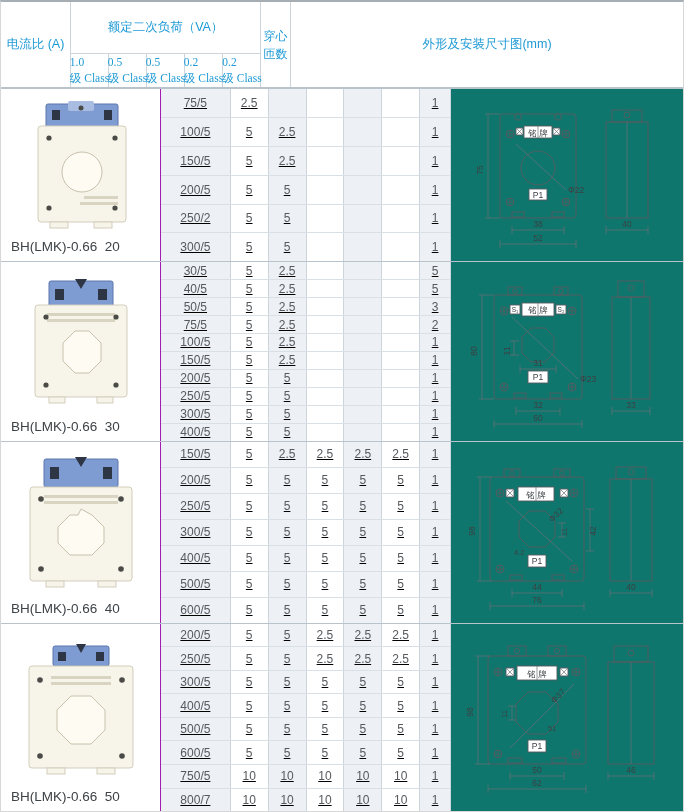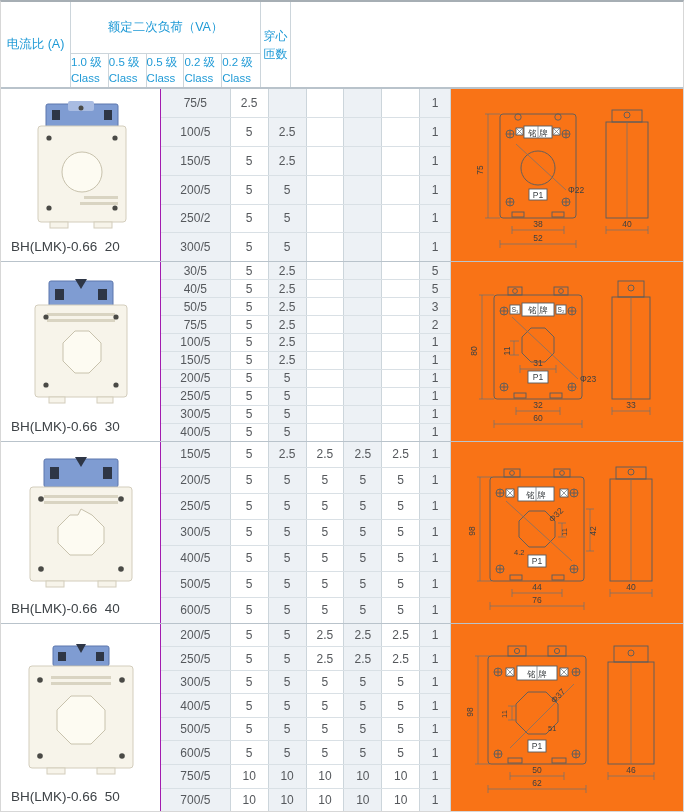--- a/index.html
+++ b/index.html
@@ -9,41 +9,41 @@
     border:1px solid #d7d7d7; border-top:2px solid #a6aeb4;
     display:flex; flex-direction:column; overflow:hidden;
   }
   
   .thead { display:flex; height:86px; border-bottom:1px solid #b9c3cb; color:#1f9ad6; }
   .h-product { width:160px; border-right:1px solid #ccd5db; display:flex; align-items:center; padding-left:9px; font-size:13px; }
   .h-ratio { width:70px; border-right:1px solid #ccd5db; display:flex; align-items:center; justify-content:center; font-size:12.5px; }
   .h-vagroup { width:190px; border-right:1px solid #ccd5db; display:flex; flex-direction:column; }
   .h-vatitle { height:53px; display:flex; align-items:center; justify-content:center; font-size:12.5px; border-bottom:1px solid #ccd5db; }
   .h-classes { flex:1; display:flex; }
-  .h-class { width:38px; display:flex; flex-direction:column; align-items:flex-start; justify-content:center; font-size:11.5px; line-height:1.45; border-right:1px solid #ccd5db; }
+  .h-class { width:38px; display:flex; flex-direction:row; align-items:flex-end; justify-content:center; font-size:11.5px; line-height:1.45; border-right:1px solid #ccd5db;font-family:Liberation Serif, serif; }
   .h-class:last-child { border-right:none; }
   .h-turns { width:30px; border-right:1px solid #ccd5db; display:flex; flex-direction:column; align-items:center; justify-content:center; font-size:12px; line-height:1.5; }
   .h-dims { flex:1; display:flex; align-items:center; justify-content:center; font-size:12.5px; }
   
   .section { display:flex; border-top:1px solid #b9c3cb; }
   .section:first-of-type { border-top:none; }
   .sec1 { height:174px; } .sec2 { height:180px; } .sec3 { height:183px; } .sec4 { height:189px; }
   .product-cell { width:160px; border-right:1px solid #a21caf; display:flex; flex-direction:column; align-items:stretch; }
   .photo-wrap { flex:1; display:flex; align-items:center; justify-content:center; }
   .model-label { font-size:13.5px; color:#3e4347; padding:0 0 7px 10px; white-space:pre; }
   .rows { width:290px; display:flex; flex-direction:column; border-right:1px solid #ccd5db; }
-  .trow { flex:1; display:flex; }
+  .trow { flex:1; display:flex;text-decoration:underline; }
   .trow + .trow { border-top:1px solid #d9e0e5; }
   .tcell { display:flex; align-items:center; justify-content:center; font-size:12px; color:#55585c; border-right:1px solid #ccd5db; }
   .tcell:last-child { border-right:none; }
   .c-ratio { width:70px; }
   .c-val { width:38px; }
   .c-turns { width:30px; }
   .shade { background:#edf1f5; }
-  .diagram-cell { flex:1; display:flex; align-items:center; justify-content:center; background:#f97316; }
+  .diagram-cell { flex:1; display:flex; align-items:center; justify-content:center; background:#0f766e; }
   
   .dim-svg text { font-size:8.5px; fill:#3c4043; font-family:"Liberation Sans",sans-serif; }
   .dim-svg .ln { stroke:#565c61; stroke-width:0.9; fill:none; }
   .dim-svg .dl { stroke:#6b7177; stroke-width:0.7; fill:none; }
   .dim-svg .bx { stroke:#565c61; stroke-width:0.9; fill:#fff; }
   .photo-svg .body { fill:#f7f4ea; stroke:#d3cdbc; stroke-width:1; }
   .photo-svg .hole { fill:#fdfbf2; stroke:#c8c2ad; stroke-width:1; }
   .photo-svg .cap  { fill:#7f9cd2; stroke:#5c76ad; stroke-width:1; }
   .photo-svg .caphi{ fill:#a9bce2; stroke:none; }
   .photo-svg .dark { fill:#2e3646; }
@@ -79,20 +79,21 @@
         <div class="h-class">
           <span>0.2 级</span>
           <span>Class</span>
         </div>
       </div>
     </div>
     <div class="h-turns">
       <span>穿心</span>
       <span>匝数</span>
     </div>
+    <div class="h-dims">外形及安装尺寸图(mm)</div>
   </div>
 
   <div class="section sec1">
     <div class="product-cell">
       <div class="photo-wrap">
         <svg class="photo-svg" width="118" height="136" viewBox="0 0 118 136">
           <rect class="cap" x="24" y="8" width="72" height="26" rx="2"></rect>
           <rect class="caphi" x="46" y="5" width="26" height="10" rx="2"></rect>
           <rect class="dark" x="30" y="14" width="8" height="10"></rect>
           <rect class="dark" x="82" y="14" width="8" height="10"></rect>
@@ -611,21 +612,21 @@
         <div class="trow">
           <div class="tcell c-ratio shade">750/5</div>
           <div class="tcell c-val">10</div>
           <div class="tcell c-val shade">10</div>
           <div class="tcell c-val">10</div>
           <div class="tcell c-val shade">10</div>
           <div class="tcell c-val">10</div>
           <div class="tcell c-turns shade">1</div>
         </div>
         <div class="trow">
-          <div class="tcell c-ratio shade">700/5</div>
+          <div class="tcell c-ratio shade">800/7</div>
           <div class="tcell c-val">10</div>
           <div class="tcell c-val shade">10</div>
           <div class="tcell c-val">10</div>
           <div class="tcell c-val shade">10</div>
           <div class="tcell c-val">10</div>
           <div class="tcell c-turns shade">1</div>
         </div>
       </div>
     <div class="diagram-cell">
       <svg class="dim-svg" width="226" height="182" viewBox="0 0 226 182">

